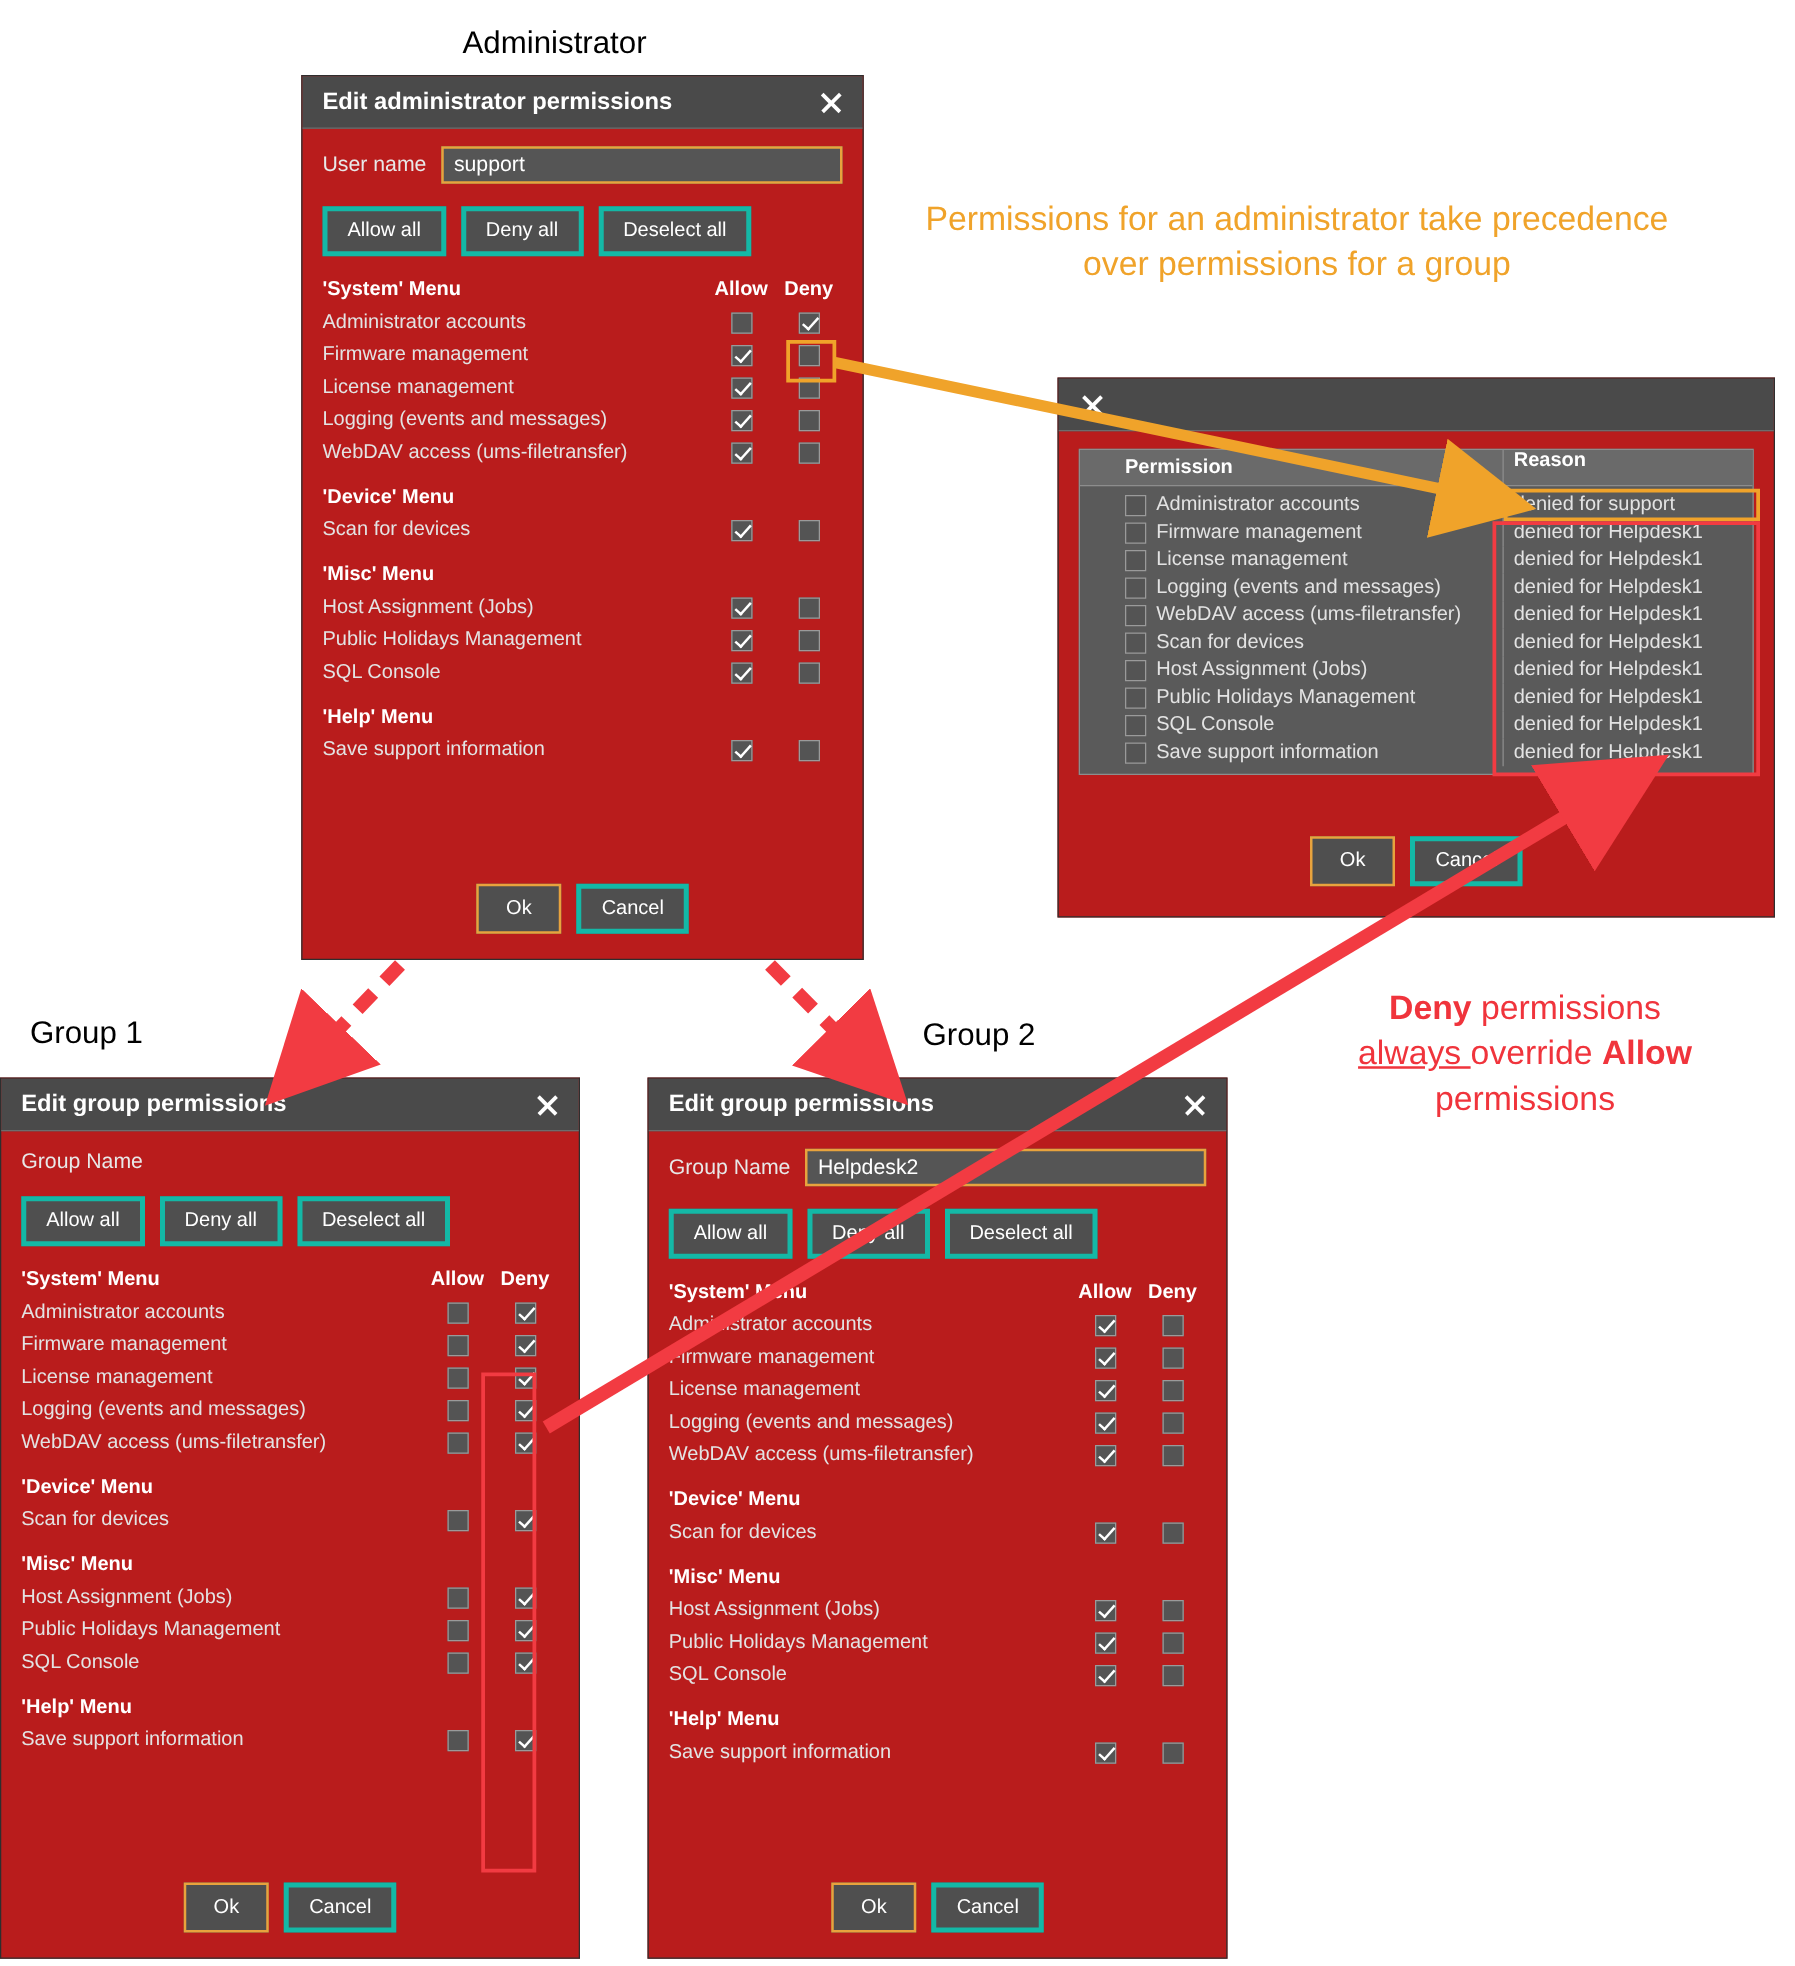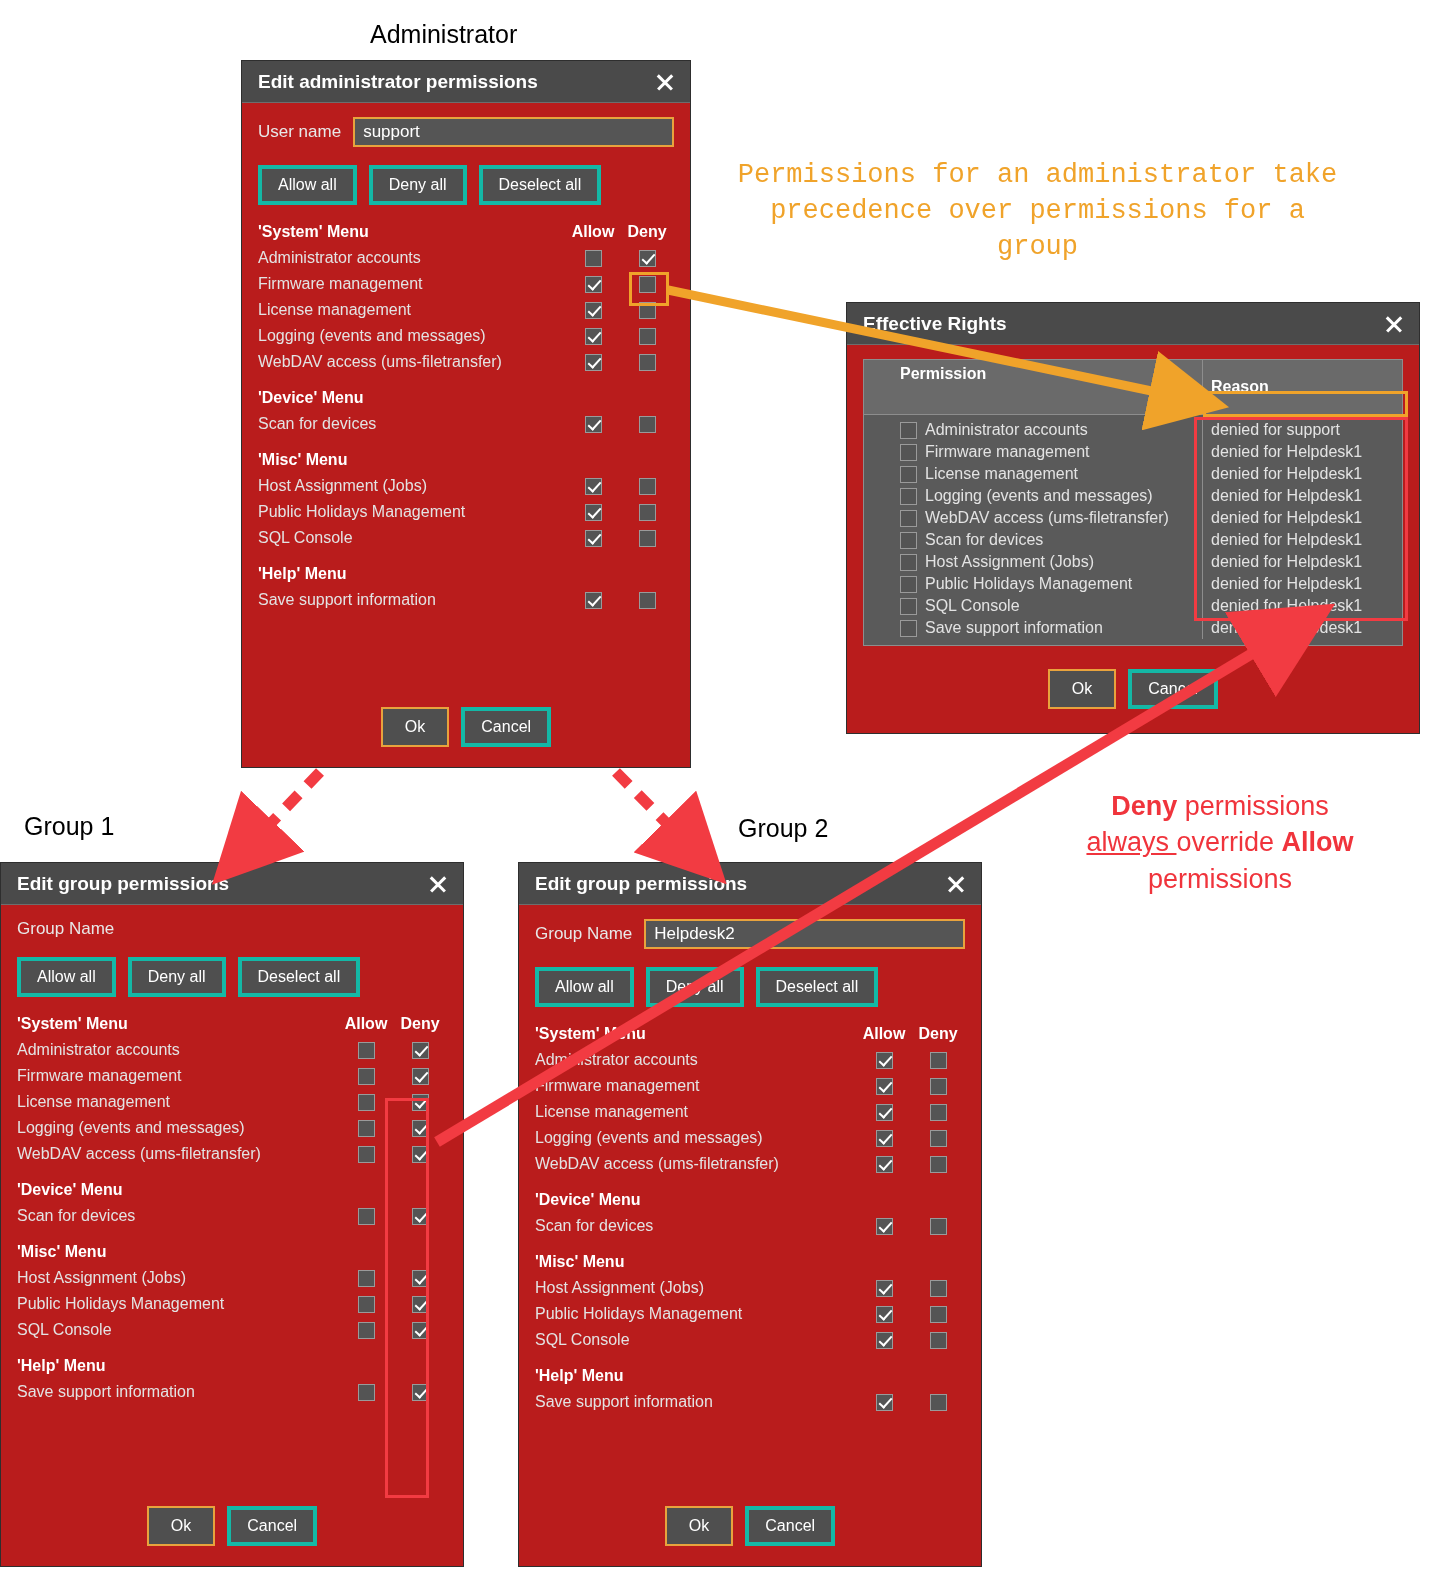--- a/index.html
+++ b/index.html
@@ -187,21 +187,21 @@
   }
   .er-head {
     display: flex;
     background: #6a6a6a;
     border-bottom: 1px solid #8d8d8d;
     font-size: 16px;
     font-weight: bold;
     color: #ffffff;
   }
   .er-head .c1, .er-row .c1 { flex: 1; padding: 5px 8px; box-sizing: border-box; margin-left: 28px; }
-  .er-head .c2, .er-row .c2 { width: 200px; flex: none; padding: 18px 8px; box-sizing: border-box; border-left: 1px solid #8d8d8d; }
+  .er-head .c2, .er-row .c2 { width: 200px; flex: none; padding: 0 8px; box-sizing: border-box; border-left: 1px solid #8d8d8d; }
   .er-row {
     display: flex;
     font-size: 16px;
     color: #e3e3e3;
     align-items: center;
     height: 22px;
   }
   .er-row .c1 { display: flex; align-items: center; gap: 8px; padding: 0 8px; height: 22px; }
   .er-row .c2 { padding: 0 8px; height: 22px; display: flex; align-items: center; }
   .er-body { padding: 4px 0 6px 0; }
@@ -248,21 +248,21 @@
 </style>
 </head>
 <body>
 
 <div id="root">
 
   <div class="caption" style="left:370px; top:20px;">Administrator</div>
   <div class="caption" style="left:24px; top:812px;">Group 1</div>
   <div class="caption" style="left:738px; top:814px;">Group 2</div>
 
-  <div class="note-orange" style="left:725px; top:158px; width:625px;font-family:Liberation Mono, monospace;">Permissions for an administrator take precedence over permissions for a group</div>
+  <div class="note-orange" style="left:725px; top:158px; width:625px;">Permissions for an administrator take precedence over permissions for a group</div>
 
   <div class="note-red" style="left:1030px; top:788px; width:380px;">
     <div><b>Deny</b><span> permissions</span></div>
     <div><u>always </u><span>override </span><b>Allow</b></div>
     <div><span>permissions</span></div>
   </div>
 
   <div class="dialog" id="admin-dialog" style="left:241px; top:60px; width:450px; height:708px;">
     <div class="dialog-title-bar">
       <span class="dialog-title">Edit administrator permissions</span>
@@ -623,21 +623,20 @@
         </div>
     </div>
     <div class="footer-row" style="position:absolute; left:0; right:0; bottom:6px;">
       <button class="btn btn-ok">Ok</button>
       <button class="btn">Cancel</button>
     </div>
   </div>
 
   <div class="dialog" id="er-dialog" style="left:846px; top:302px; width:574px; height:432px;">
     <div class="dialog-title-bar">
-      <span class="dialog-title">Effective Rights</span>
       <span class="close-icon"></span>
     </div>
     <div class="er-table">
       <div class="er-head">
         <div class="c1">Permission</div>
         <div class="c2">Reason</div>
       </div>
       <div class="er-body" id="er-rows">
           <div class="er-row">
             <div class="c1">

